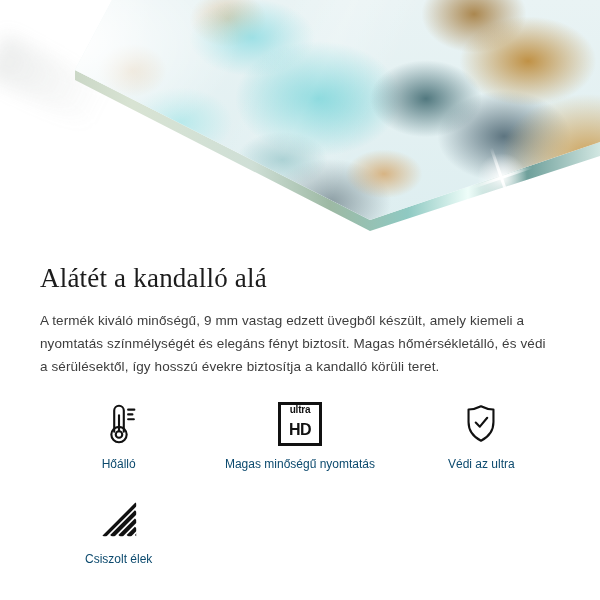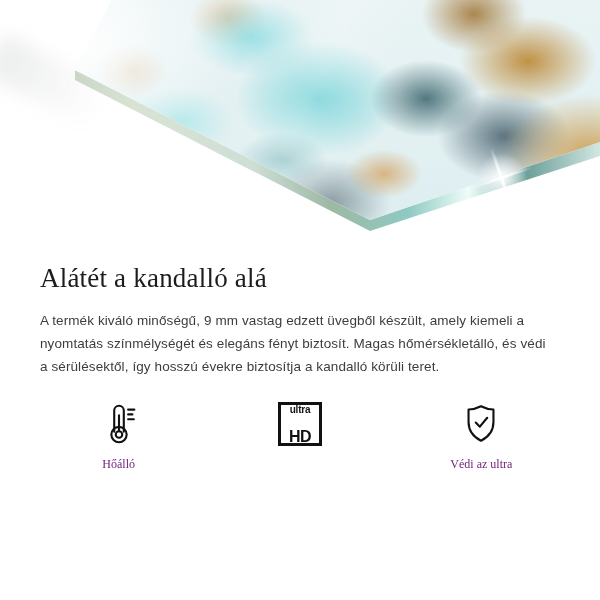--- a/index.html
+++ b/index.html
@@ -69,28 +69,28 @@
     letter-spacing:.1px;
   }
   
   .features{
     display:grid;grid-template-columns:repeat(3,1fr);row-gap:24px;
     padding:0 28px;margin-top:22px;
   }
   .feature{display:flex;flex-direction:column;align-items:center;}
   .icon-box{height:48px;display:flex;align-items:center;justify-content:center;}
   .icon-box svg{display:block;}
-  .feature-label{margin-top:9px;font-size:12px;color:#701a75;white-space:nowrap;font-family:Liberation Serif, serif;}
+  .feature-label{margin-top:9px;font-size:12px;color:#0c4a6e;white-space:nowrap;}
   .uhd-badge{
     width:38px;height:38px;border:3px solid #111;border-radius:0;
     display:flex;flex-direction:column;align-items:center;justify-content:flex-start;
     color:#111;line-height:1;
   }
   .uhd-top{font-size:10px;font-weight:700;letter-spacing:-.2px;}
-  .uhd-bottom{font-size:16px;font-weight:700;letter-spacing:-.5px;margin-top:14px;}
+  .uhd-bottom{font-size:16px;font-weight:700;letter-spacing:-.5px;margin-top:7px;}
 </style>
 </head>
 <body>
 
 <div class="hero">
   <div class="corner-shadow"></div>
   <div class="glass-edge"></div>
   <div class="glass-face"></div>
   <div class="face-fade"></div>
   <div class="sparkle"></div>
@@ -120,28 +120,48 @@
     <span class="feature-label">Hőálló</span>
   </div>
 
   <div class="feature">
     <div class="icon-box">
       <div class="uhd-badge">
         <span class="uhd-top">ultra</span>
         <span class="uhd-bottom">HD</span>
       </div>
     </div>
+    <span class="feature-label">Magas minőségű nyomtatás</span>
   </div>
 
   <div class="feature">
     <div class="icon-box">
       <svg width="46" height="46" viewBox="0 0 48 48" fill="none" stroke="#111" stroke-width="2.2" stroke-linecap="round" stroke-linejoin="round">
         <path d="M24 5.5 C28 7.6 33 8.8 37 8.8 V22 C37 31 32 37.5 24 41.5 C16 37.5 11 31 11 22 V8.8 C15 8.8 20 7.6 24 5.5 Z"></path>
         <path d="M18.5 22.5 L22.8 26.8 L30.5 17.5"></path>
       </svg>
     </div>
     <span class="feature-label">Védi az ultra</span>
   </div>
 
 
+  <div class="feature">
+    <div class="icon-box">
+      <svg width="44" height="44" viewBox="0 0 48 48">
+        <defs>
+          <clipPath id="tri">
+              <polygon points="5,43 43,5 43,43"></polygon>
+            </clipPath>
+        </defs>
+        <g clip-path="url(#tri)" stroke="#111" stroke-width="4.6">
+          <line x1="7" y1="43" x2="43" y2="7"></line>
+          <line x1="16" y1="43" x2="43" y2="16"></line>
+          <line x1="25" y1="43" x2="43" y2="25"></line>
+          <line x1="34" y1="43" x2="43" y2="34"></line>
+          <line x1="43" y1="43" x2="47" y2="39"></line>
+        </g>
+      </svg>
+    </div>
+    <span class="feature-label">Csiszolt élek</span>
+  </div>
 
 
 </div>
 
 </body></html>

